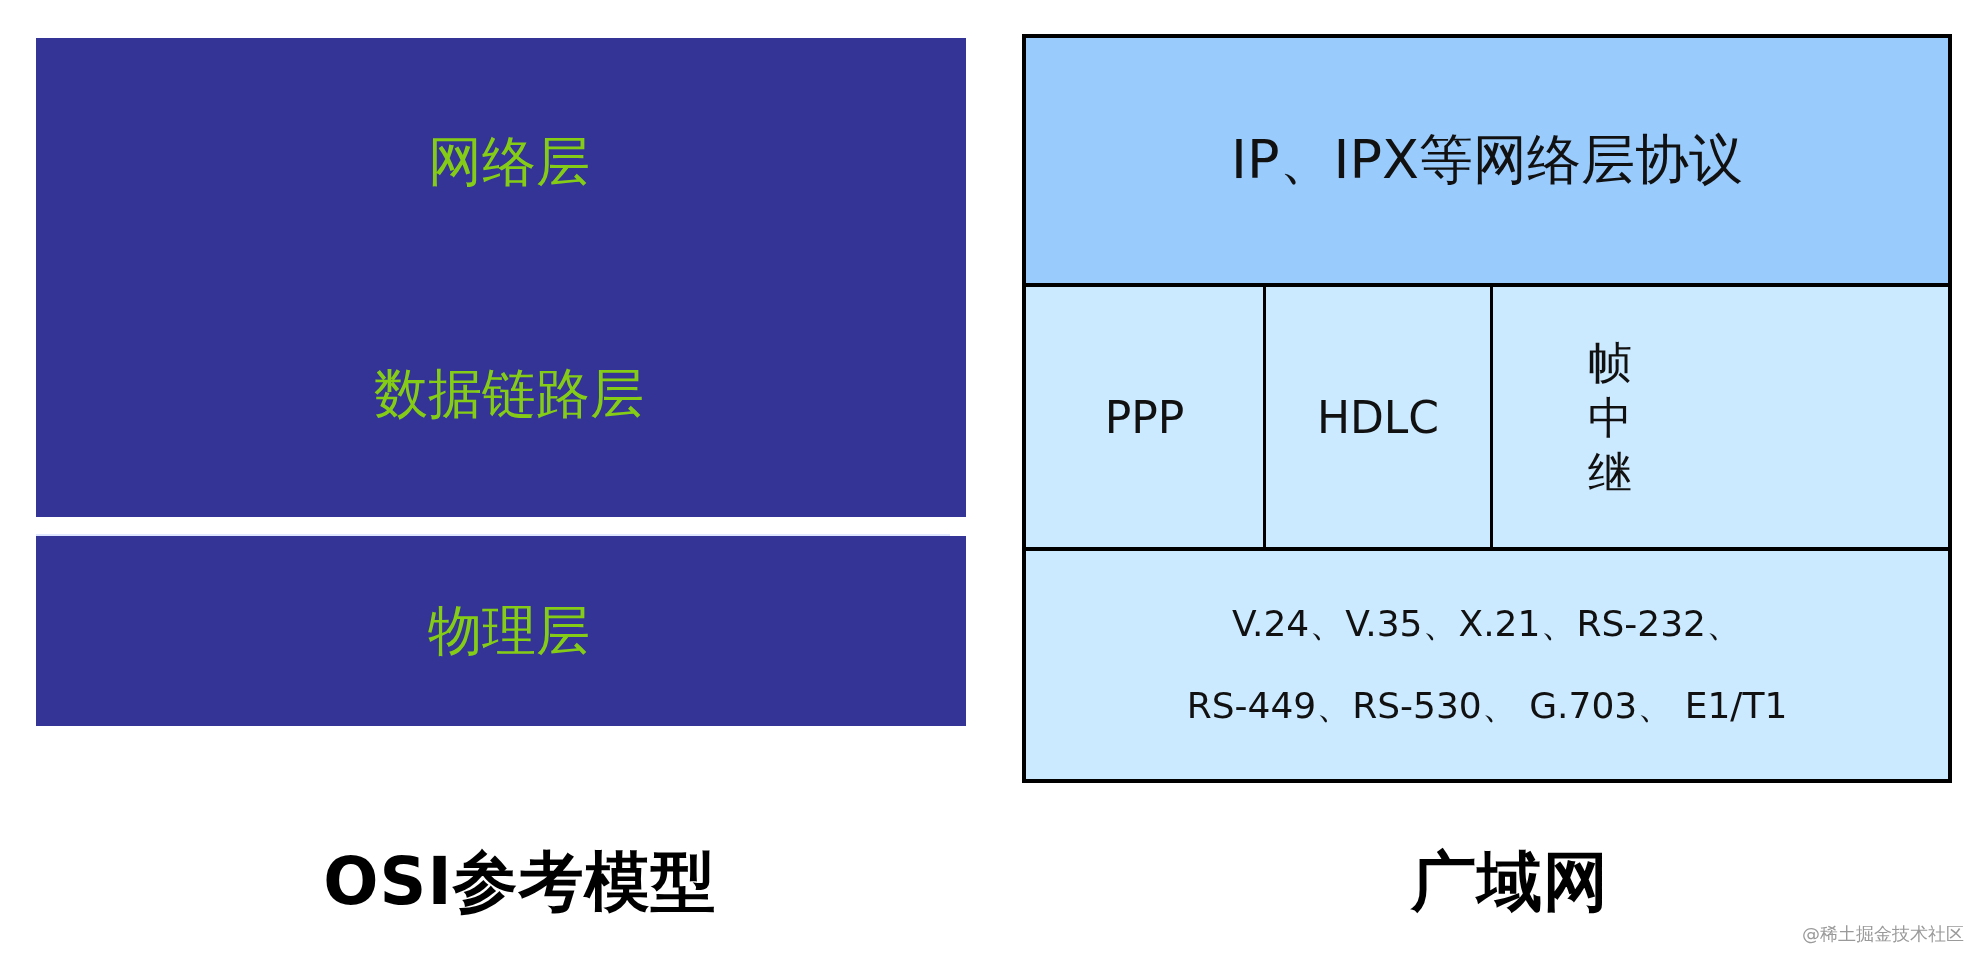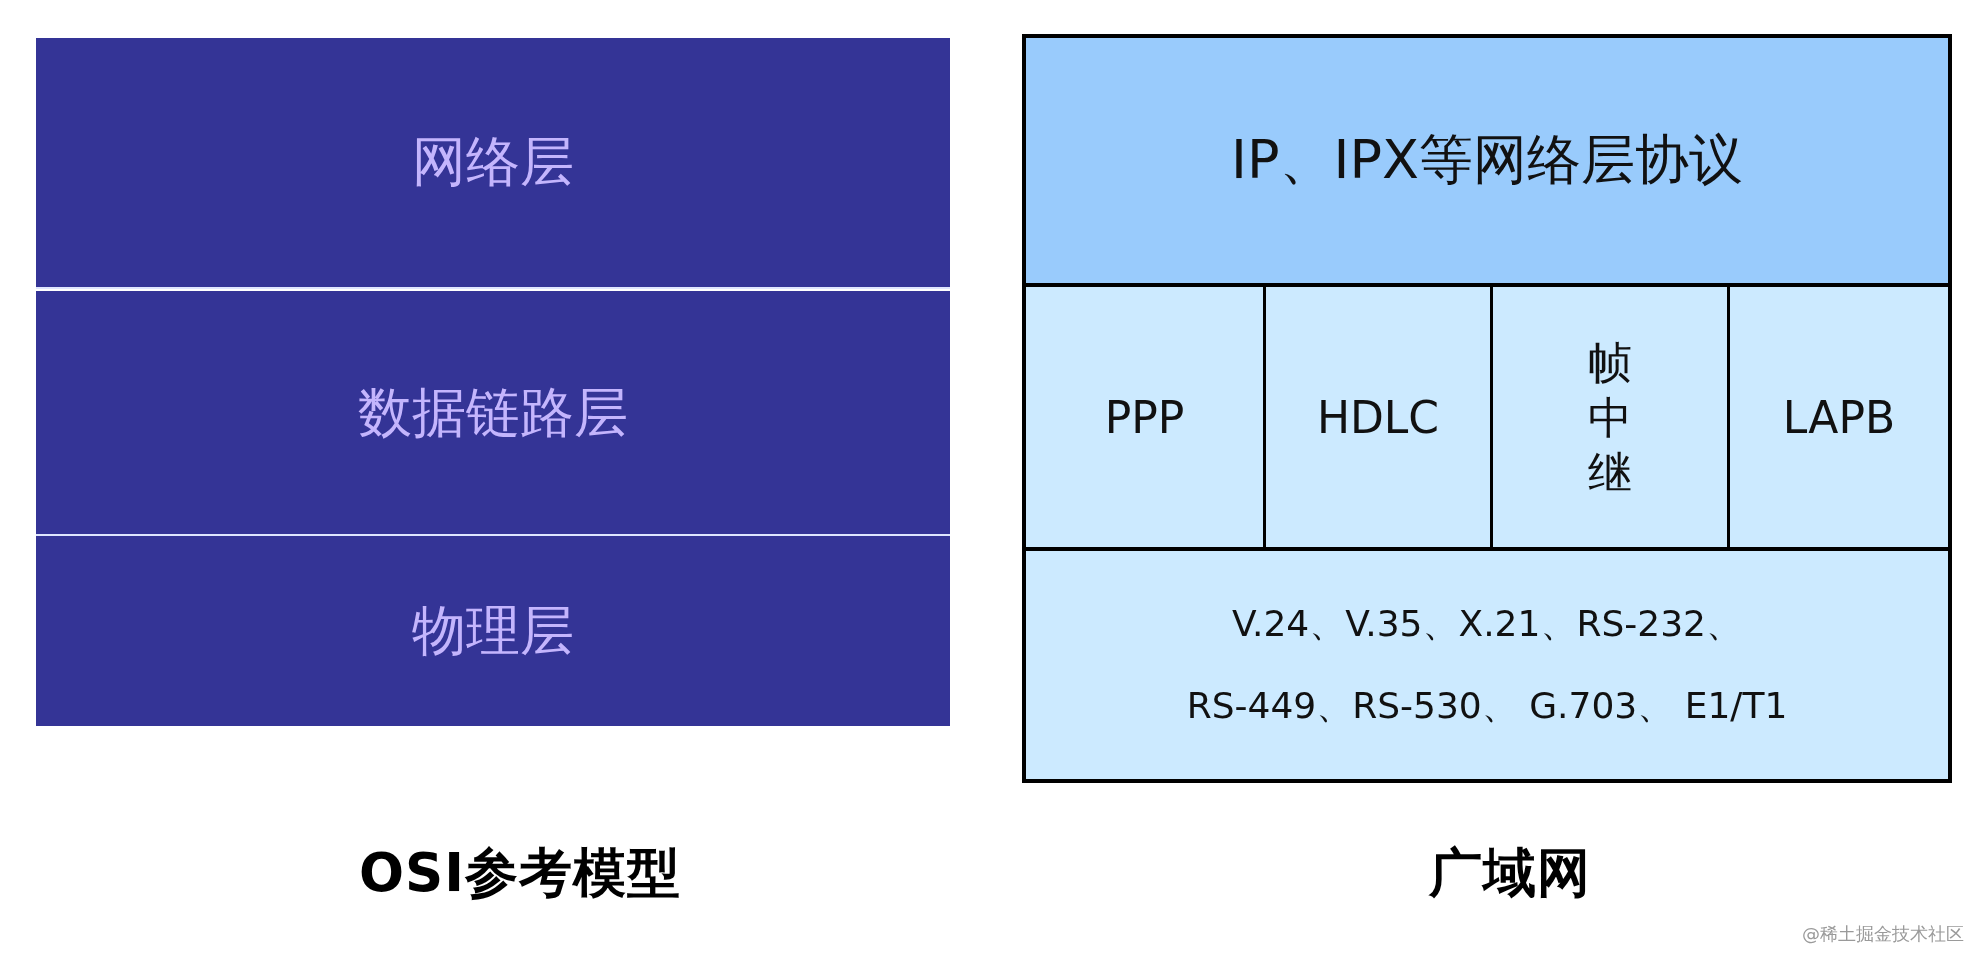--- a/index.html
+++ b/index.html
@@ -7,26 +7,27 @@
     width: 1970px; height: 954px; background: #ffffff;
     position: relative; overflow: hidden;
     font-family: "DejaVu Sans", "Liberation Sans", sans-serif;
   }
   
   .osi {
     position: absolute; left: 36px; top: 38px; width: 914px; height: 742px;
   }
   .osi-layer {
     position: absolute; left: 0; width: 100%;
-    background: #343496; color: #c4b5fd;
+    background: #343496; color: #84cc16;
     display: flex; align-items: center; justify-content: center;
     font-size: 54px;
+    padding-left: 16px;
   }
   .osi-l1 { top: 0; height: 249px; }
-  .osi-l2 { top: 253px; height: 245px; }
+  .osi-l2 { top: 234px; height: 245px; }
   .osi-l3 { top: 498px; height: 190px; }
   .osi-divider {
     position: absolute; left: 0; width: 100%; height: 2px; background: #dfe6ff;
   }
 
   
   .wan {
     position: absolute; left: 1022px; top: 34px; width: 930px; height: 749px;
     box-sizing: border-box; border: 4px solid #000000; background: #cceaff; padding-left: 28px;
   }
@@ -51,21 +52,21 @@
   .c3 { width: 237px; flex-direction: column; line-height: 1.25; }
   .c4 { flex: 1; }
   .c3 span { display: block; }
   .wan-bottom {
     position: absolute; left: 0; top: 513px; width: 100%; bottom: 0;
     display: flex; flex-direction: column; align-items: center; justify-content: center;
     font-size: 36px; color: #111111; line-height: 82px;
   }
 
   .caption {
-    position: absolute; top: 838px; font-size: 53px; font-weight: bold; color: #000;
+    position: absolute; top: 838px; font-size: 65px; font-weight: bold; color: #000;
     text-align: center; letter-spacing: 1px;
   }
   .caption-osi { left: 200px; width: 640px; }
   .caption-wan { left: 1300px; width: 420px; font-weight: bold; }
 
   .watermark {
     position: absolute; right: 6px; bottom: 8px; font-size: 18px; color: #9a9a9a; margin-left: 24px;
   }
 </style>
 </head>
@@ -94,23 +95,20 @@
       <span>PPP</span>
     </div>
     <div class="wan-cell c1">
       <span>HDLC</span>
     </div>
     <div class="wan-cell c3">
       <span>帧</span>
       <span>中</span>
       <span>继</span>
     </div>
-    <div class="wan-cell c4">
-      <span>LAPB</span>
-    </div>
   </div>
   <div class="wan-bottom">
     <div>V.24、V.35、X.21、RS-232、</div>
     <div>RS-449、RS-530、 G.703、 E1/T1</div>
   </div>
 </div>
 
 <div class="caption caption-osi">OSI参考模型</div>
 <div class="caption caption-wan">广域网</div>
 

